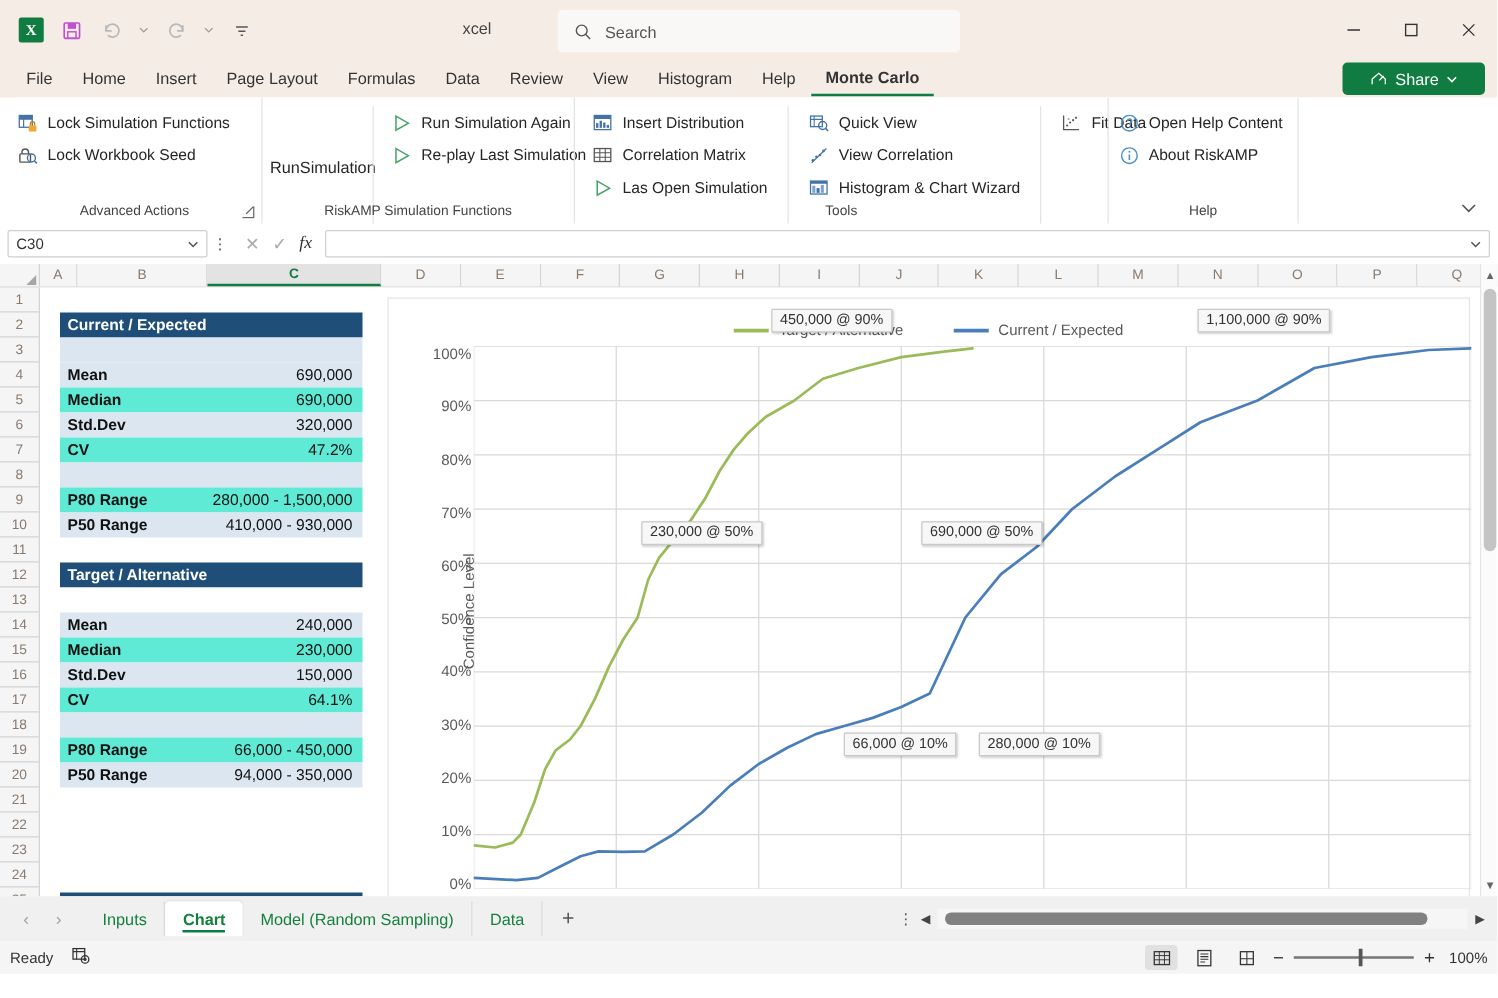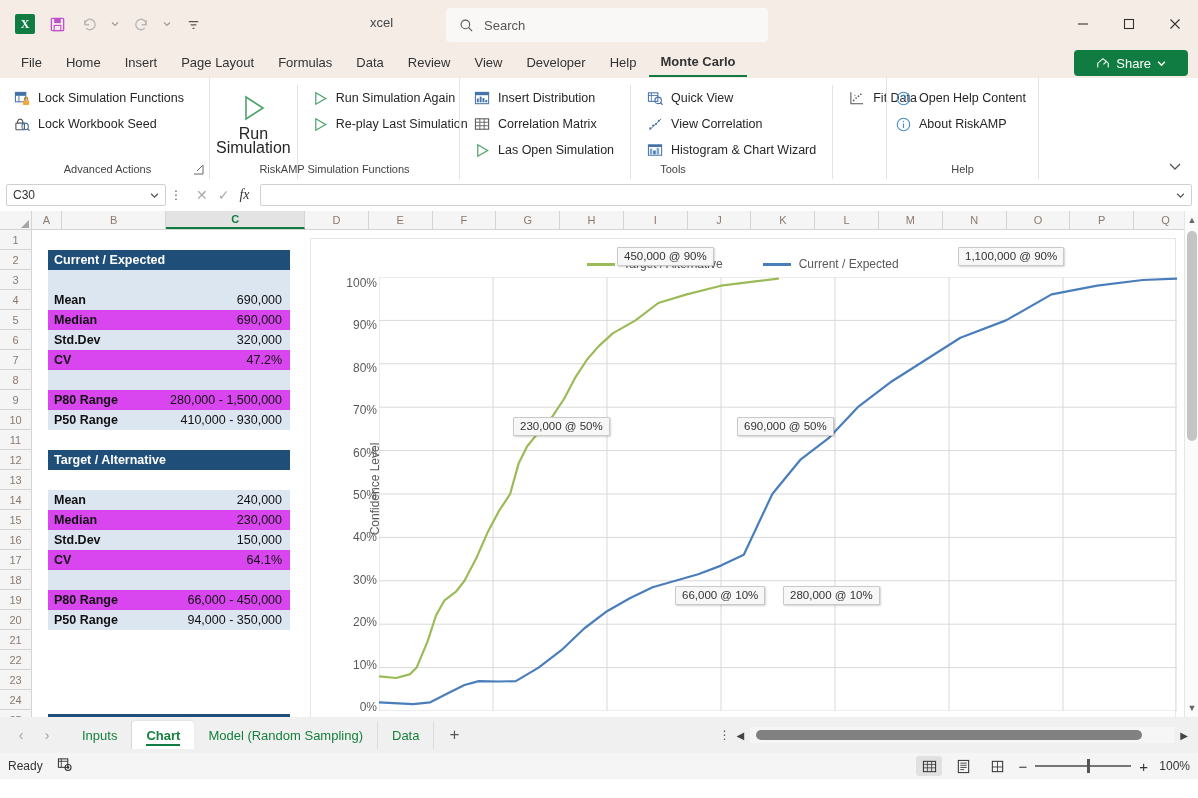--- a/index.html
+++ b/index.html
@@ -64,22 +64,22 @@
   .rgroup + .rgroup { border-left:1px solid #e3e3e3; }
   .glabel {
     position:absolute; bottom:4px; width:100%; text-align:center;
     font-size:11px; color:#444;
   }
   .ritem {
     display:flex; align-items:center; gap:7px; height:26px; padding:0 8px;
     font-size:12.5px; color:#262626; white-space:nowrap; border-radius:3px;
   }
   .bigbtn {
-    display:flex; flex-direction:column; align-items:center; justify-content:flex-start;
-    width:76px; padding-top:4px; font-size:16px; color:#262626; line-height:14px;
+    display:flex; flex-direction:row; align-items:center; justify-content:flex-start;
+    width:76px; padding-top:4px; font-size:13px; color:#262626; line-height:14px;
     text-align:center;
   }
   .ico { width:17px; height:17px; flex:0 0 17px; display:block; }
   .dlg-launch { position:absolute; right:5px; bottom:4px; width:11px; height:11px; }
   .ribbon-collapse { position:absolute; right:8px; bottom:4px; width:16px;height:16px; }
 
   
   .fbar { height:32px; background:#fff; display:flex; align-items:center; padding:0 6px; gap:0; }
   .namebox {
     width:160px; height:22px; border:1px solid #d0d0d0; background:#fff;
@@ -117,21 +117,21 @@
   .cells { position:relative; flex:1; background:#fff; }
 
   
   .stat-table { position:absolute; }
   .st-title {
     background:#1f4e79; color:#fff; font-weight:bold; font-size:12.5px;
     height:20px; display:flex; align-items:center; padding-left:6px;
   }
   .st-row { height:20px; display:flex; font-size:12.5px; color:#111; }
   .st-row.alt { background:#dce6f1; }
-  .st-row.white { background:#d946ef; }
+  .st-row.white { background:#5eead4; }
   .st-lbl { width:92px; padding-left:6px; display:flex; align-items:center; font-weight:bold;}
   .st-val { flex:1; display:flex; align-items:center; justify-content:flex-end; padding-right:8px; }
   .st-blank { height:20px; background:#dce6f1; }
   .st-blankw { height:20px; background:#ffffff; }
 
   
   .chartobj {
     position:absolute; left:278px; top:8px; width:866px; height:490px;
     background:#fff; border:1px solid #e6e6e6;
   }
@@ -268,21 +268,21 @@
 
 <div class="tabsrow">
   <div class="rtab">File</div>
   <div class="rtab">Home</div>
   <div class="rtab">Insert</div>
   <div class="rtab">Page Layout</div>
   <div class="rtab">Formulas</div>
   <div class="rtab">Data</div>
   <div class="rtab">Review</div>
   <div class="rtab">View</div>
-  <div class="rtab">Developer</div>
+  <div class="rtab">Histogram</div>
   <div class="rtab">Help</div>
   <div class="rtab active">Monte Carlo</div>
   <div class="share-btn">
     <svg width="14" height="14" viewBox="0 0 16 16">
         <path d="M2 13V8.2L8 3l6 5.2V13" fill="none" stroke="#fff" stroke-width="1.2"></path>
         <path d="M8.5 9.5 12.5 5.5" stroke="#fff" stroke-width="1.2"></path>
       </svg>
     <span>Share</span>
     <svg width="9" height="9" viewBox="0 0 8 8">
         <path d="M1 2.5 4 5.5 7 2.5" fill="none" stroke="#fff" stroke-width="1.2"></path>

